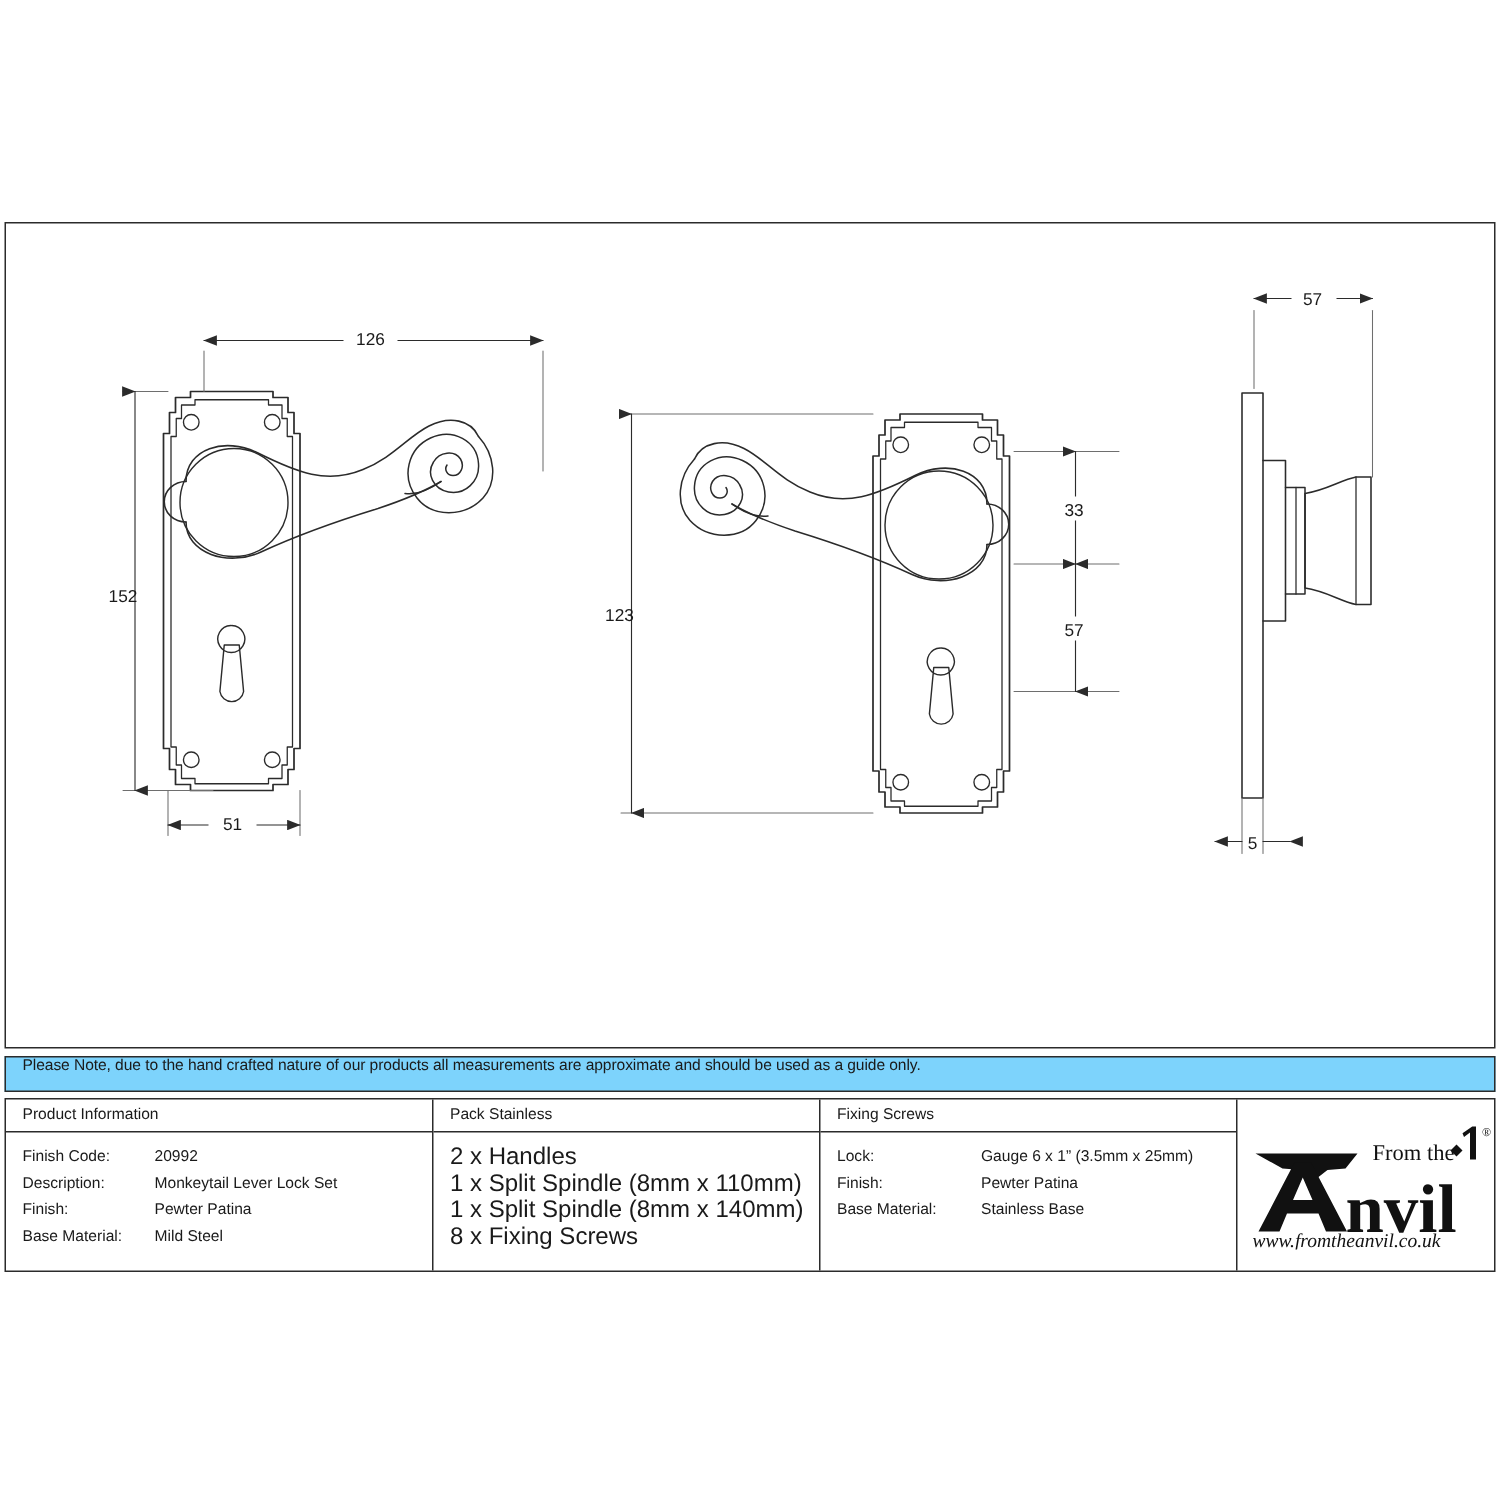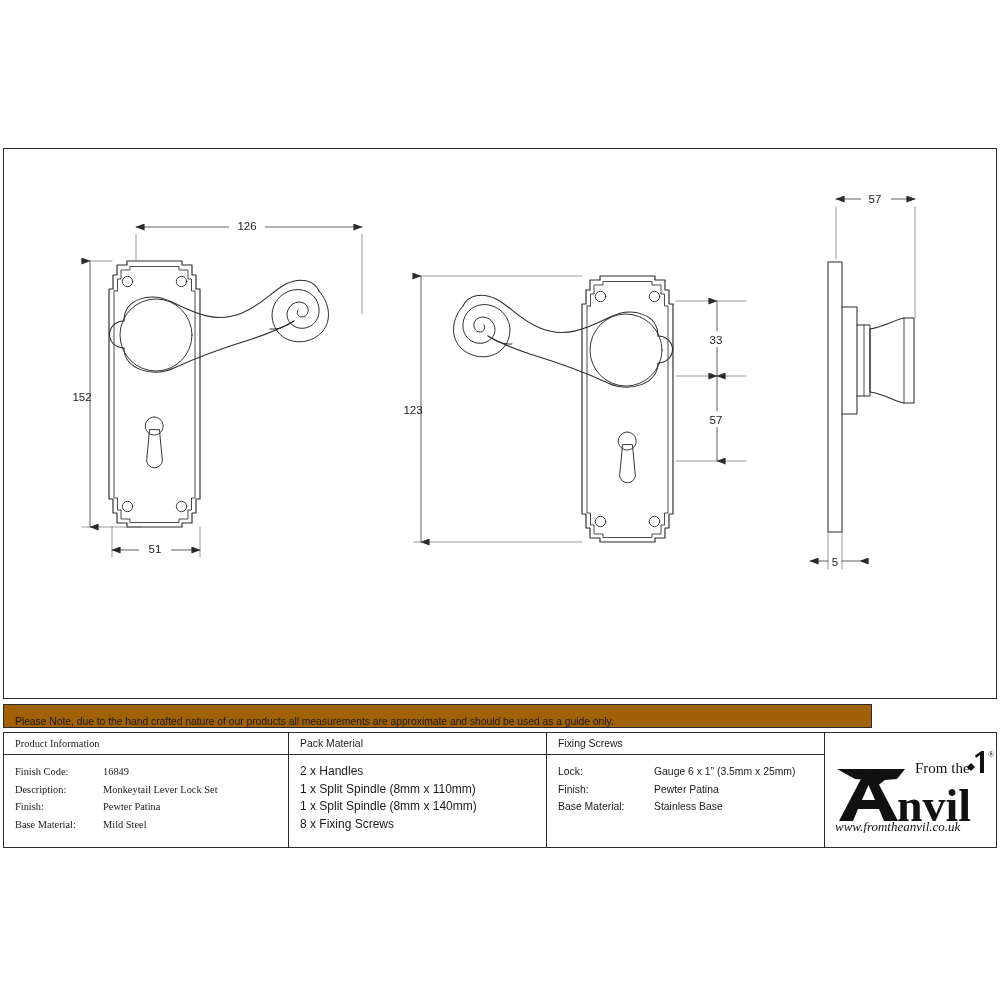--- a/index.html
+++ b/index.html
@@ -28,27 +28,27 @@
     width: 994px;
     height: 551px;
     border: 1.4px solid #2b2b2b;
     box-sizing: border-box;
     background: #fff;
   }
   .note-row {
     position: absolute;
     left: 3px;
     top: 704px;
-    width: 869px;
+    width: 994px;
     height: 24px;
     border: 1.4px solid #2b2b2b;
     box-sizing: border-box;
     display: flex;
-    align-items: flex-end;
-    background: #a16207;
+    align-items: flex-start;
+    background: #7dd3fc;
   }
   .note-row .note-text {
     padding-left: 11px;
     font-size: 10.4px;
     letter-spacing: -0.05px;
     color: #1a1a1a;
     white-space: nowrap;
   }
   .info-table {
     position: absolute;
@@ -59,21 +59,21 @@
     border: 1.4px solid #2b2b2b;
     box-sizing: border-box;
     display: flex;
     background: #fff;
   }
   .col {
     box-sizing: border-box;
     position: relative;
     height: 100%;
   }
-  .col-a { width: 285px; border-right: 1.4px solid #2b2b2b; font-family: Liberation Serif, serif; }
+  .col-a { width: 285px; border-right: 1.4px solid #2b2b2b; }
   .col-b { width: 258px; border-right: 1.4px solid #2b2b2b; }
   .col-c { width: 278px; border-right: 1.4px solid #2b2b2b; }
   .col-d { flex: 1 1 auto; }
   .col-head {
     height: 22px;
     border-bottom: 1.4px solid #2b2b2b;
     box-sizing: border-box;
     display: flex;
     align-items: center;
     padding-left: 11px;
@@ -88,21 +88,21 @@
     display: flex;
     font-size: 10.4px;
     line-height: 17.5px;
     color: #1a1a1a;
     white-space: nowrap;
   }
   .kv .k { width: 88px; flex: 0 0 88px; }
   .kv-wide .k { width: 96px; flex: 0 0 96px; }
   .kv .v { }
   .plainline {
-    font-size: 12px;
+    font-size: 16px;
     line-height: 17.5px;
     color: #1a1a1a;
     white-space: nowrap;
   }
   .logo-wrap {
     position: absolute;
     left: 0; top: 0;
     width: 100%; height: 100%;
     display: flex;
     align-items: center;
@@ -345,39 +345,39 @@
     <span class="note-text">Please Note, due to the hand crafted nature of our products all measurements are approximate and should be used as a guide only.</span>
   </div>
 
   <div class="info-table">
 
     <div class="col col-a">
       <div class="col-head">Product Information</div>
       <div class="col-body">
         <div class="kv">
           <span class="k">Finish Code:</span>
-          <span class="v">16849</span>
+          <span class="v">20992</span>
         </div>
         <div class="kv">
           <span class="k">Description:</span>
           <span class="v">Monkeytail Lever Lock Set</span>
         </div>
         <div class="kv">
           <span class="k">Finish:</span>
           <span class="v">Pewter Patina</span>
         </div>
         <div class="kv">
           <span class="k">Base Material:</span>
           <span class="v">Mild Steel</span>
         </div>
       </div>
     </div>
 
     <div class="col col-b">
-      <div class="col-head">Pack Material</div>
+      <div class="col-head">Pack Stainless</div>
       <div class="col-body">
         <div class="plainline">2 x Handles</div>
         <div class="plainline">1 x Split Spindle (8mm x 110mm)</div>
         <div class="plainline">1 x Split Spindle (8mm x 140mm)</div>
         <div class="plainline">8 x Fixing Screws</div>
       </div>
     </div>
 
     <div class="col col-c">
       <div class="col-head">Fixing Screws</div>

